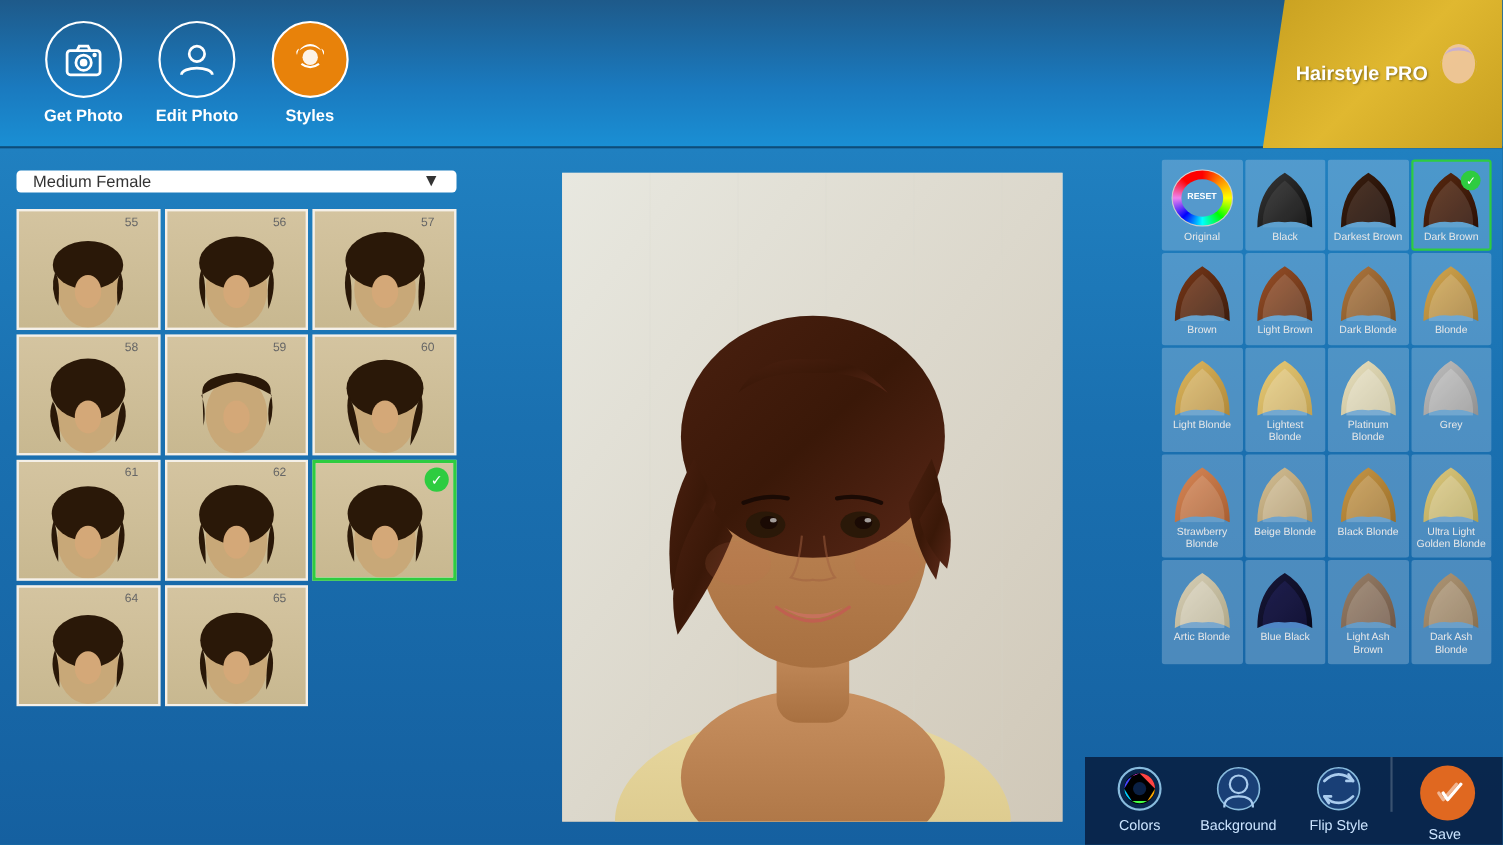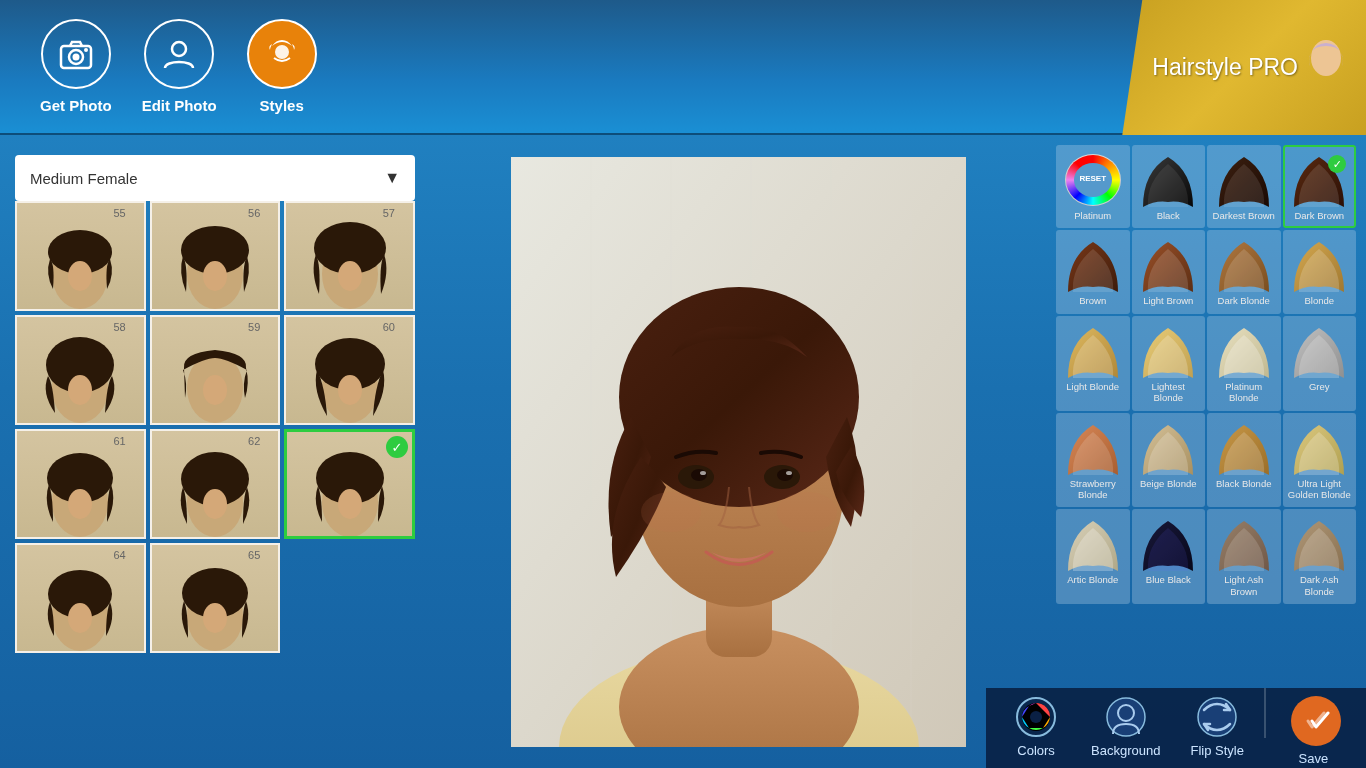--- a/index.html
+++ b/index.html
@@ -59,22 +59,22 @@
       right: 0;
       top: 0;
       height: 135px;
       display: flex;
       align-items: center;
       background: linear-gradient(135deg, #c8a020 0%, #e0b830 50%, #c8a020 100%);
       padding: 0 20px 0 30px;
       clip-path: polygon(20px 0%, 100% 0%, 100% 100%, 0% 100%);
     }
     .logo-text {
-      font-size: 23px;
-      font-weight: 400;
+      font-size: 18px;
+      font-weight: 700;
       color: white;
       text-shadow: 1px 1px 2px rgba(0,0,0,0.4);
     }
 
     
     .main-content {
       width: 100%;
       height: 633px;
       background: linear-gradient(180deg, #2080c0 0%, #1a70b0 40%, #1560a0 100%);
       display: flex;
@@ -87,26 +87,27 @@
       height: 100%;
       padding: 20px 15px;
       overflow: hidden;
     }
     .dropdown {
       width: 100%;
       background: white;
       color: #333;
       border: none;
       border-radius: 4px;
-      padding: 14px 15px;
+      padding: 1px 15px;
       font-size: 15px;
       display: flex;
       align-items: center;
       justify-content: space-between;
       cursor: pointer;
+      margin-bottom: 15px;
     }
     .dropdown-arrow {
       color: #333;
       font-size: 16px;
     }
     .style-grid {
       display: grid;
       grid-template-columns: repeat(3, 1fr);
       gap: 4px;
     }
@@ -549,21 +550,21 @@
           </svg>
           
           <div style="position:absolute;top:0;left:0;width:60px;height:55px;display:flex;align-items:center;justify-content:center;">
             <div style="width:54px;height:50px;border-radius:50%;background:conic-gradient(red 0deg, #ff8800 45deg, yellow 90deg, lime 135deg, cyan 180deg, blue 225deg, violet 270deg, red 315deg, red 360deg);display:flex;align-items:center;justify-content:center;">
               <div style="width:38px;height:34px;border-radius:50%;background:#5599cc;display:flex;align-items:center;justify-content:center;">
                 <span style="font-size:8px;font-weight:bold;color:white;text-align:center;line-height:1.1;">RESET</span>
               </div>
             </div>
           </div>
         </div>
-        <span class="color-label">Platinum</span>
+        <span class="color-label">Original</span>
       </div>
 
       <div class="color-item">
         <div class="color-swatch">
           <svg width="60" height="55" viewBox="0 0 60 55">
             <defs>
               <linearGradient id="swatchBlack" x1="0%" y1="0%" x2="100%" y2="100%">
                 <stop offset="0%" style="stop-color:#3a3a3a"></stop>
                 <stop offset="100%" style="stop-color:#080808"></stop>
               </linearGradient>

